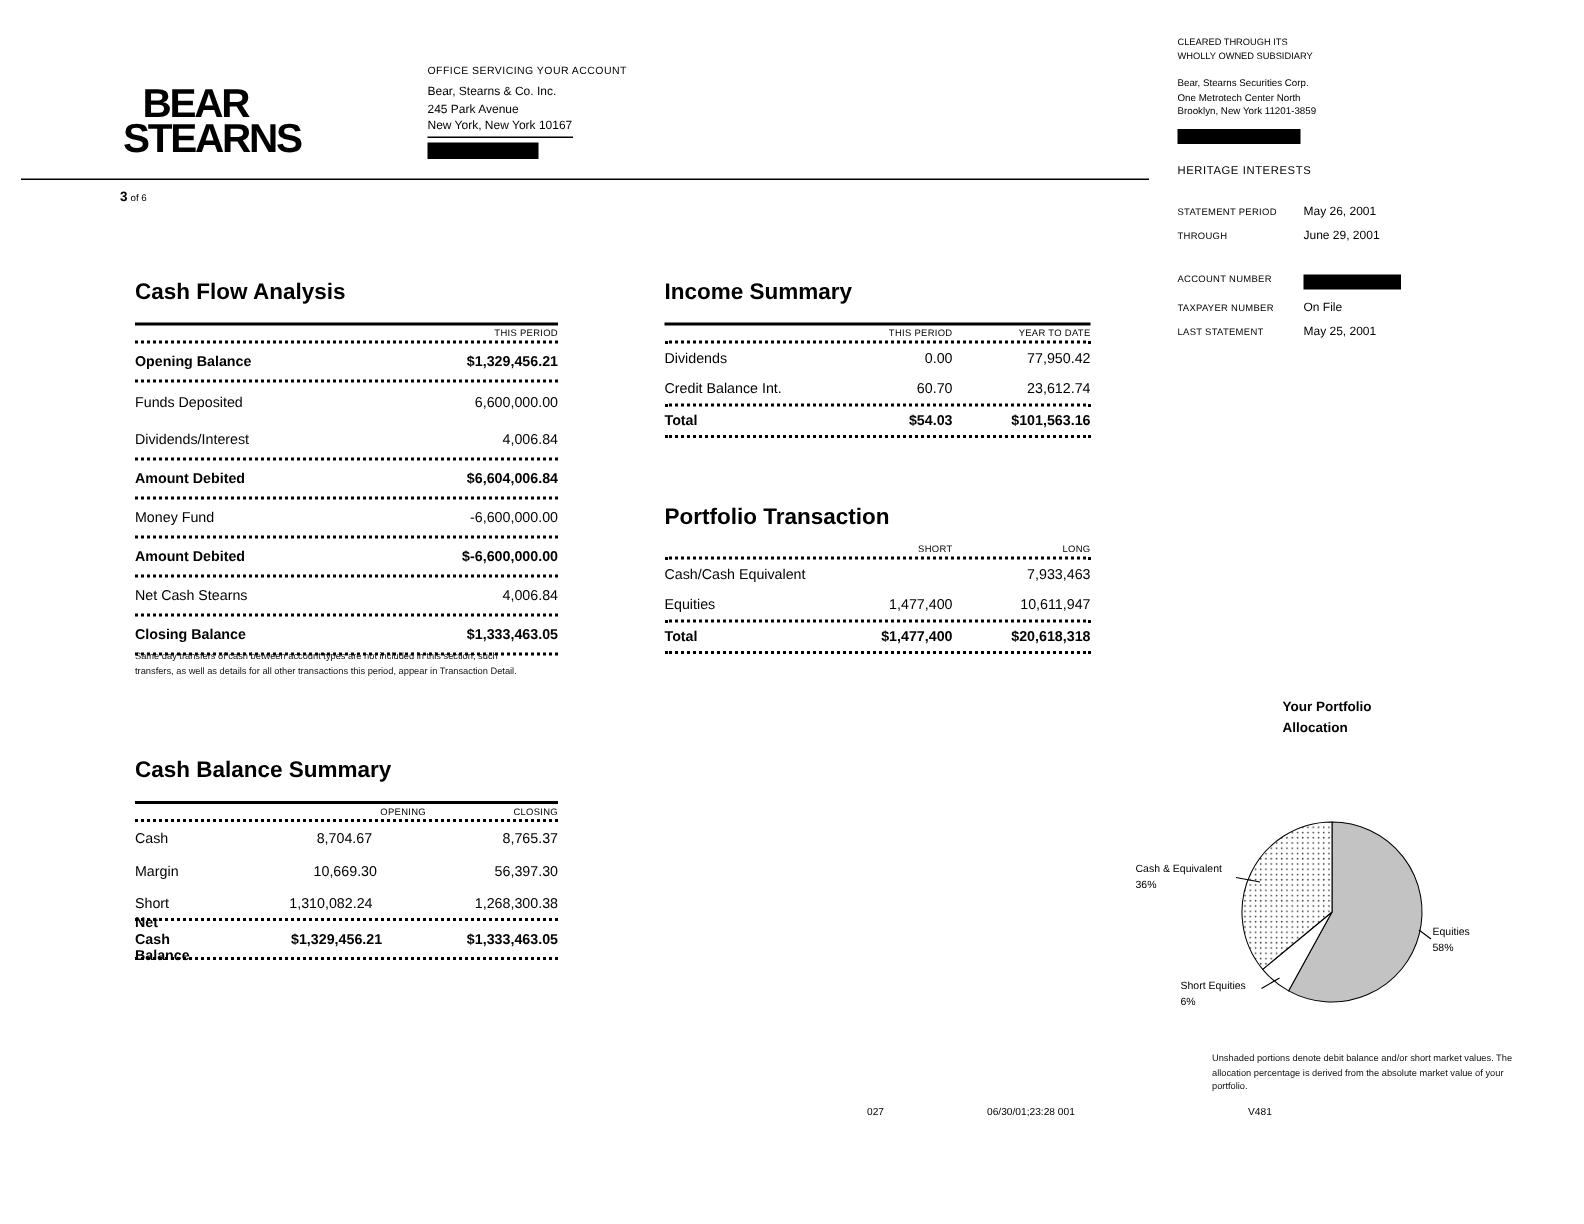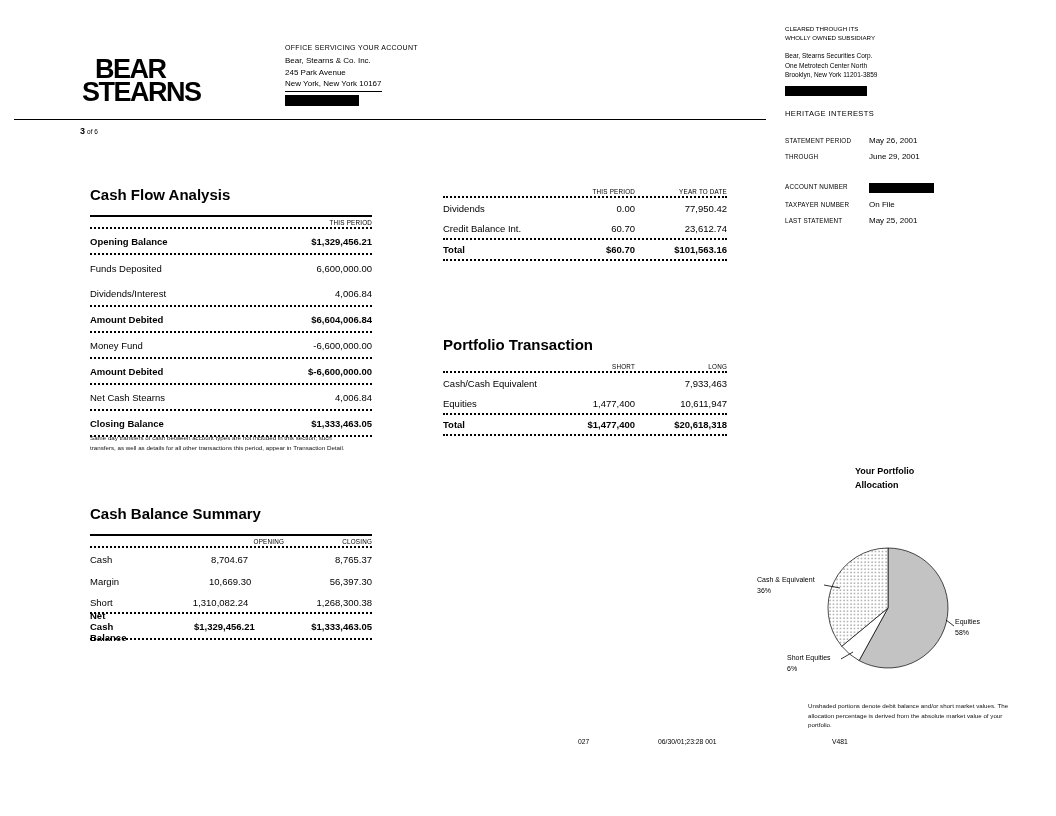--- a/index.html
+++ b/index.html
@@ -181,38 +181,39 @@
       <span>4,006.84</span>
     </div>
     <div class="fin-row bold dot-b">
       <span class="lbl">Closing Balance</span>
       <span>$1,333,463.05</span>
     </div>
   </div>
   <div class="footnote" id="cf-footnote">Same day transfers of cash between account types are not included in this section; such transfers, as well as details for all other transactions this period, appear in Transaction Detail.</div>
 
   <div class="fin" id="income">
+    <div class="fin-title">Income Summary</div>
     <div class="fin-head">
       <span class="lbl"></span>
       <span class="v1">THIS PERIOD</span>
       <span class="v2">YEAR TO DATE</span>
     </div>
     <div class="fin-row">
       <span class="lbl">Dividends</span>
       <span class="v1">0.00</span>
       <span class="v2">77,950.42</span>
     </div>
     <div class="fin-row dot-b">
       <span class="lbl">Credit Balance Int.</span>
       <span class="v1">60.70</span>
       <span class="v2">23,612.74</span>
     </div>
     <div class="fin-row bold dot-b">
       <span class="lbl">Total</span>
-      <span class="v1">$60.70</span>
+      <span class="v1">$54.03</span>
       <span class="v2">$101,563.16</span>
     </div>
   </div>
 
   <div class="fin" id="portfolio-comp">
     <div class="fin-title no-rule">Portfolio Transaction</div>
     <div class="fin-head">
       <span class="lbl"></span>
       <span class="v1">SHORT</span>
       <span class="v2">LONG</span>

